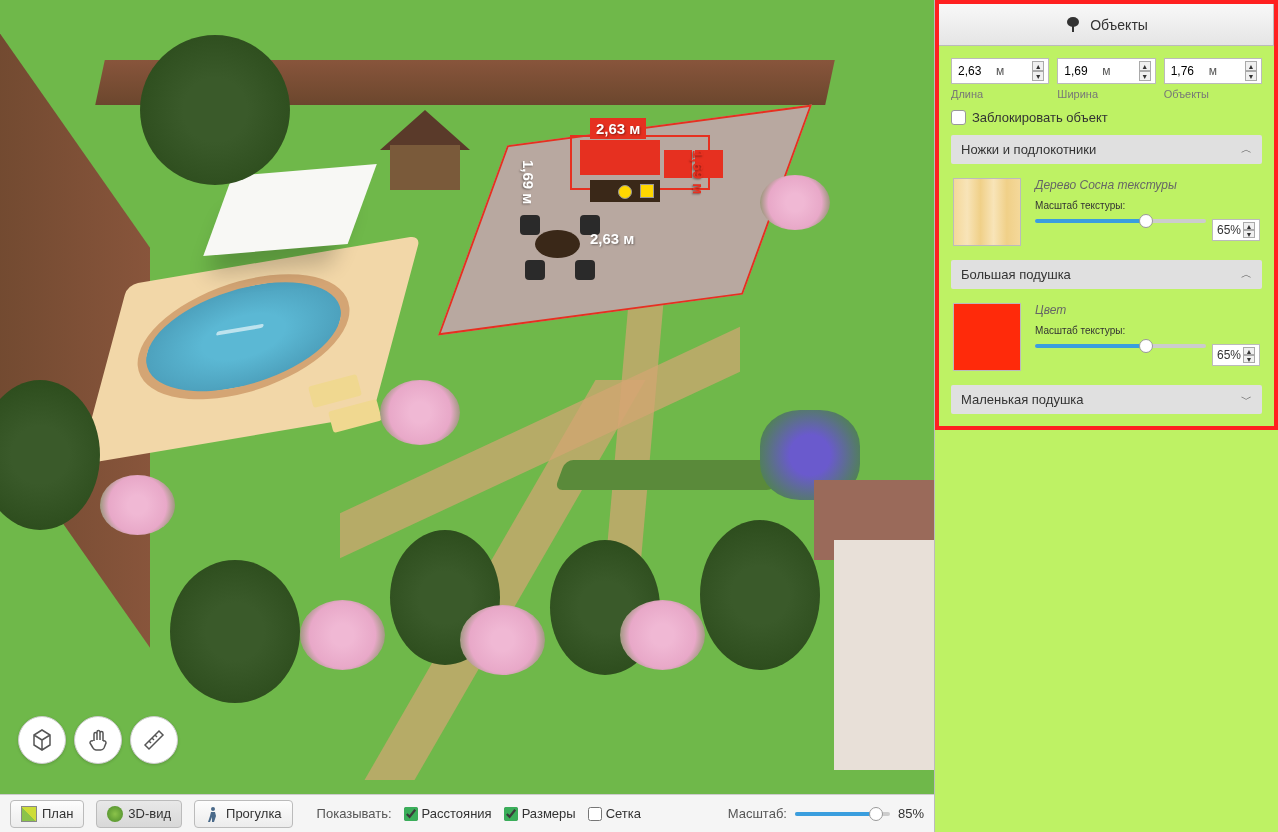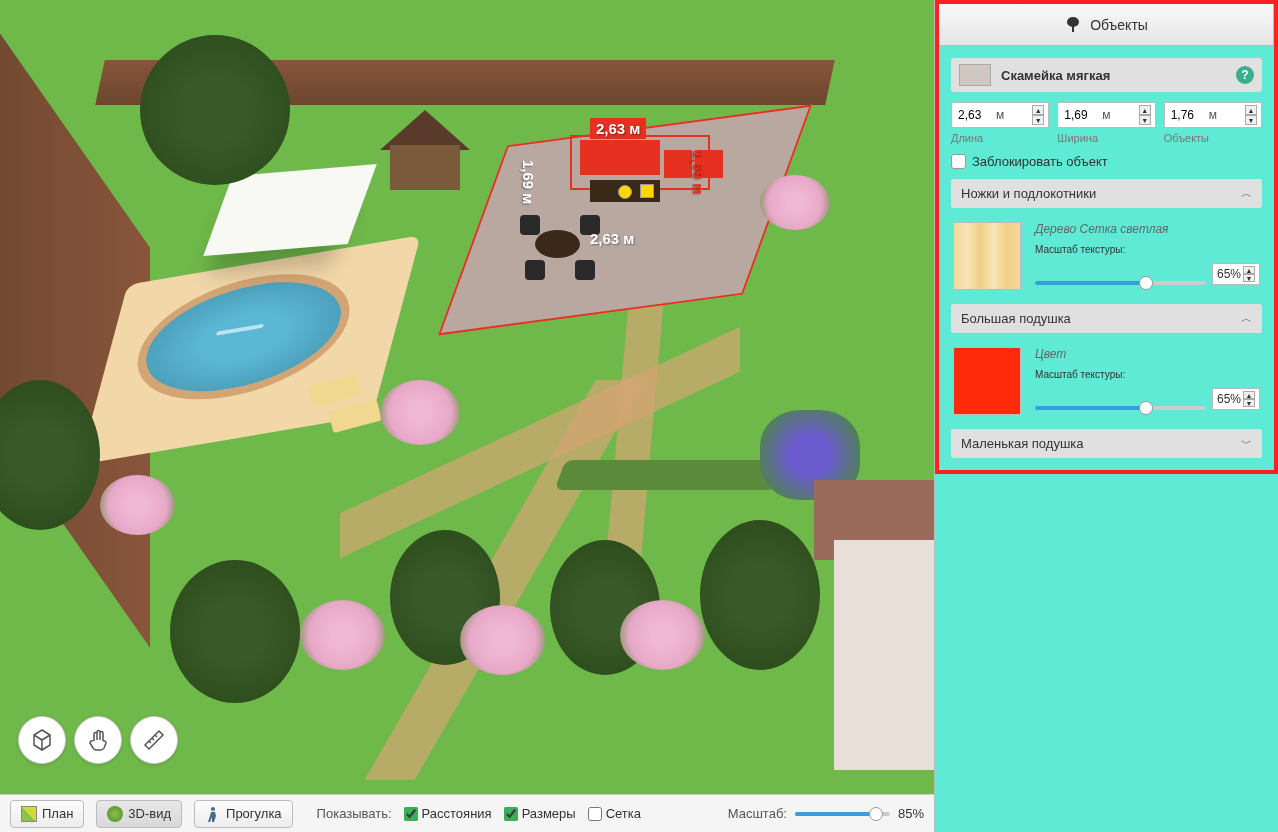--- a/index.html
+++ b/index.html
@@ -91,21 +91,21 @@
 .mode-btn.active { background: linear-gradient(#e8e8e8, #d8d8d8); }
 .mode-btn .ico { width: 16px; height: 16px; display: inline-block; }
 .check { display: flex; align-items: center; gap: 4px; }
 .check input { width: 14px; height: 14px; accent-color: #3aae5a; }
 .slider-wrap { display: flex; align-items: center; gap: 8px; margin-left: auto; }
 .slider { width: 95px; height: 4px; background: #ccc; border-radius: 2px; position: relative; }
 .slider-fill { position: absolute; left: 0; top: 0; height: 100%; background: #3a9ede; border-radius: 2px; }
 .slider-thumb { position: absolute; top: -5px; width: 14px; height: 14px; background: #fff; border: 1px solid #999; border-radius: 50%; transform: translateX(-50%); }
 
 
-.sidebar { width: 344px; background: #5eead4; border-left: 1px solid #bbb; display: flex; flex-direction: column; }
+.sidebar { width: 344px; background: #bef264; border-left: 1px solid #bbb; display: flex; flex-direction: column; }
 .highlight-box { border: 4px solid #ff2020; }
 .tabs { display: flex; height: 42px; }
 .tab { flex: 1; display: flex; align-items: center; justify-content: center; gap: 8px; background: linear-gradient(#f8f8f8, #e5e5e5); border-bottom: 1px solid #bbb; cursor: pointer; font-size: 14px; }
 .tab.active { background: #ececec; border-bottom: none; }
 .tab:first-child { border-right: 1px solid #bbb; }
 .tab svg { width: 18px; height: 18px; }
 
 .panel-content { padding: 12px; display: flex; flex-direction: column; gap: 10px; }
 .obj-header { display: flex; align-items: center; gap: 10px; background: #e0e0e0; padding: 6px 8px; border-radius: 3px; }
 .obj-thumb { width: 32px; height: 22px; background: #d0c8c0; border: 1px solid #aaa; }
@@ -127,21 +127,21 @@
 .section-head { display: flex; align-items: center; justify-content: space-between; background: #e0e0e0; padding: 7px 10px; cursor: pointer; font-size: 13px; border-radius: 2px; }
 .chev { font-size: 11px; color: #555; }
 
 .material { display: flex; gap: 14px; padding: 4px 2px; }
 .swatch { width: 68px; height: 68px; border: 1px solid #bbb; }
 .swatch.wood { background: linear-gradient(90deg, #f4d89a, #f8e4b8 20%, #f0d088 40%, #f8e4b8 60%, #f0d088 80%, #f4d89a); }
 .swatch.red { background: #ff2a0a; }
 .material-info { flex: 1; display: flex; flex-direction: column; gap: 8px; }
 .mat-name { font-style: italic; color: #666; font-size: 12px; }
 .tex-label { font-size: 10px; color: #333; }
-.tex-slider { display: flex; align-items: flex-end; gap: 6px; }
+.tex-slider { display: flex; align-items: flex-start; gap: 6px; }
 .tex-slider .slider { flex: 1; }
 .tex-pct { background: #fff; border: 1px solid #bbb; padding: 2px 4px; font-size: 12px; display: flex; align-items: center; gap: 2px; }
 .tex-pct .spinner div { height: 8px; }
 
 .delete-btn { align-self: center; padding: 8px 18px; background: linear-gradient(#fdfdfd, #ececec); border: 1px solid #aaa; border-radius: 4px; display: flex; align-items: center; gap: 8px; cursor: pointer; margin-top: 6px; font-size: 14px; }
 .delete-btn svg { width: 18px; height: 18px; }
 
 .toolbar-label { color: #555; }
 </style>
 </head>
@@ -281,25 +281,20 @@
       <div class="tab">
         <svg viewBox="0 0 18 18" fill="#333">
               <ellipse cx="9" cy="6" rx="6" ry="5"></ellipse>
               <rect x="8" y="10" width="2" height="6"></rect>
             </svg>
         <span>Объекты</span>
       </div>
     </div>
 
     <div class="panel-content">
-      <div class="obj-header">
-        <div class="obj-thumb"></div>
-        <span class="obj-name">Скамейка мягкая</span>
-        <div class="help-badge">?</div>
-      </div>
 
       <div class="dims">
         <div class="dim">
           <div class="dim-input">
             <input value="2,63" style="">
                 <span class="unit">м</span>
             <div class="spinner">
                   <div>▲</div>
                   <div>▼</div>
                 </div>
@@ -335,21 +330,21 @@
         <span>Заблокировать объект</span>
       </div>
 
       <div class="section-head">
         <span>Ножки и подлокотники</span>
             <span class="chev">︿</span>
       </div>
       <div class="material">
         <div class="swatch wood"></div>
         <div class="material-info">
-          <span class="mat-name">Дерево Сетка светлая</span>
+          <span class="mat-name">Дерево Сосна текстуры</span>
           <span class="tex-label">Масштаб текстуры:</span>
           <div class="tex-slider">
             <div class="slider">
               <div class="slider-fill" style="width:65%"></div>
                   <div class="slider-thumb" style="left:65%"></div>
             </div>
             <div class="tex-pct">
               <span>65%</span>
               <div class="spinner">
                     <div>▲</div>

